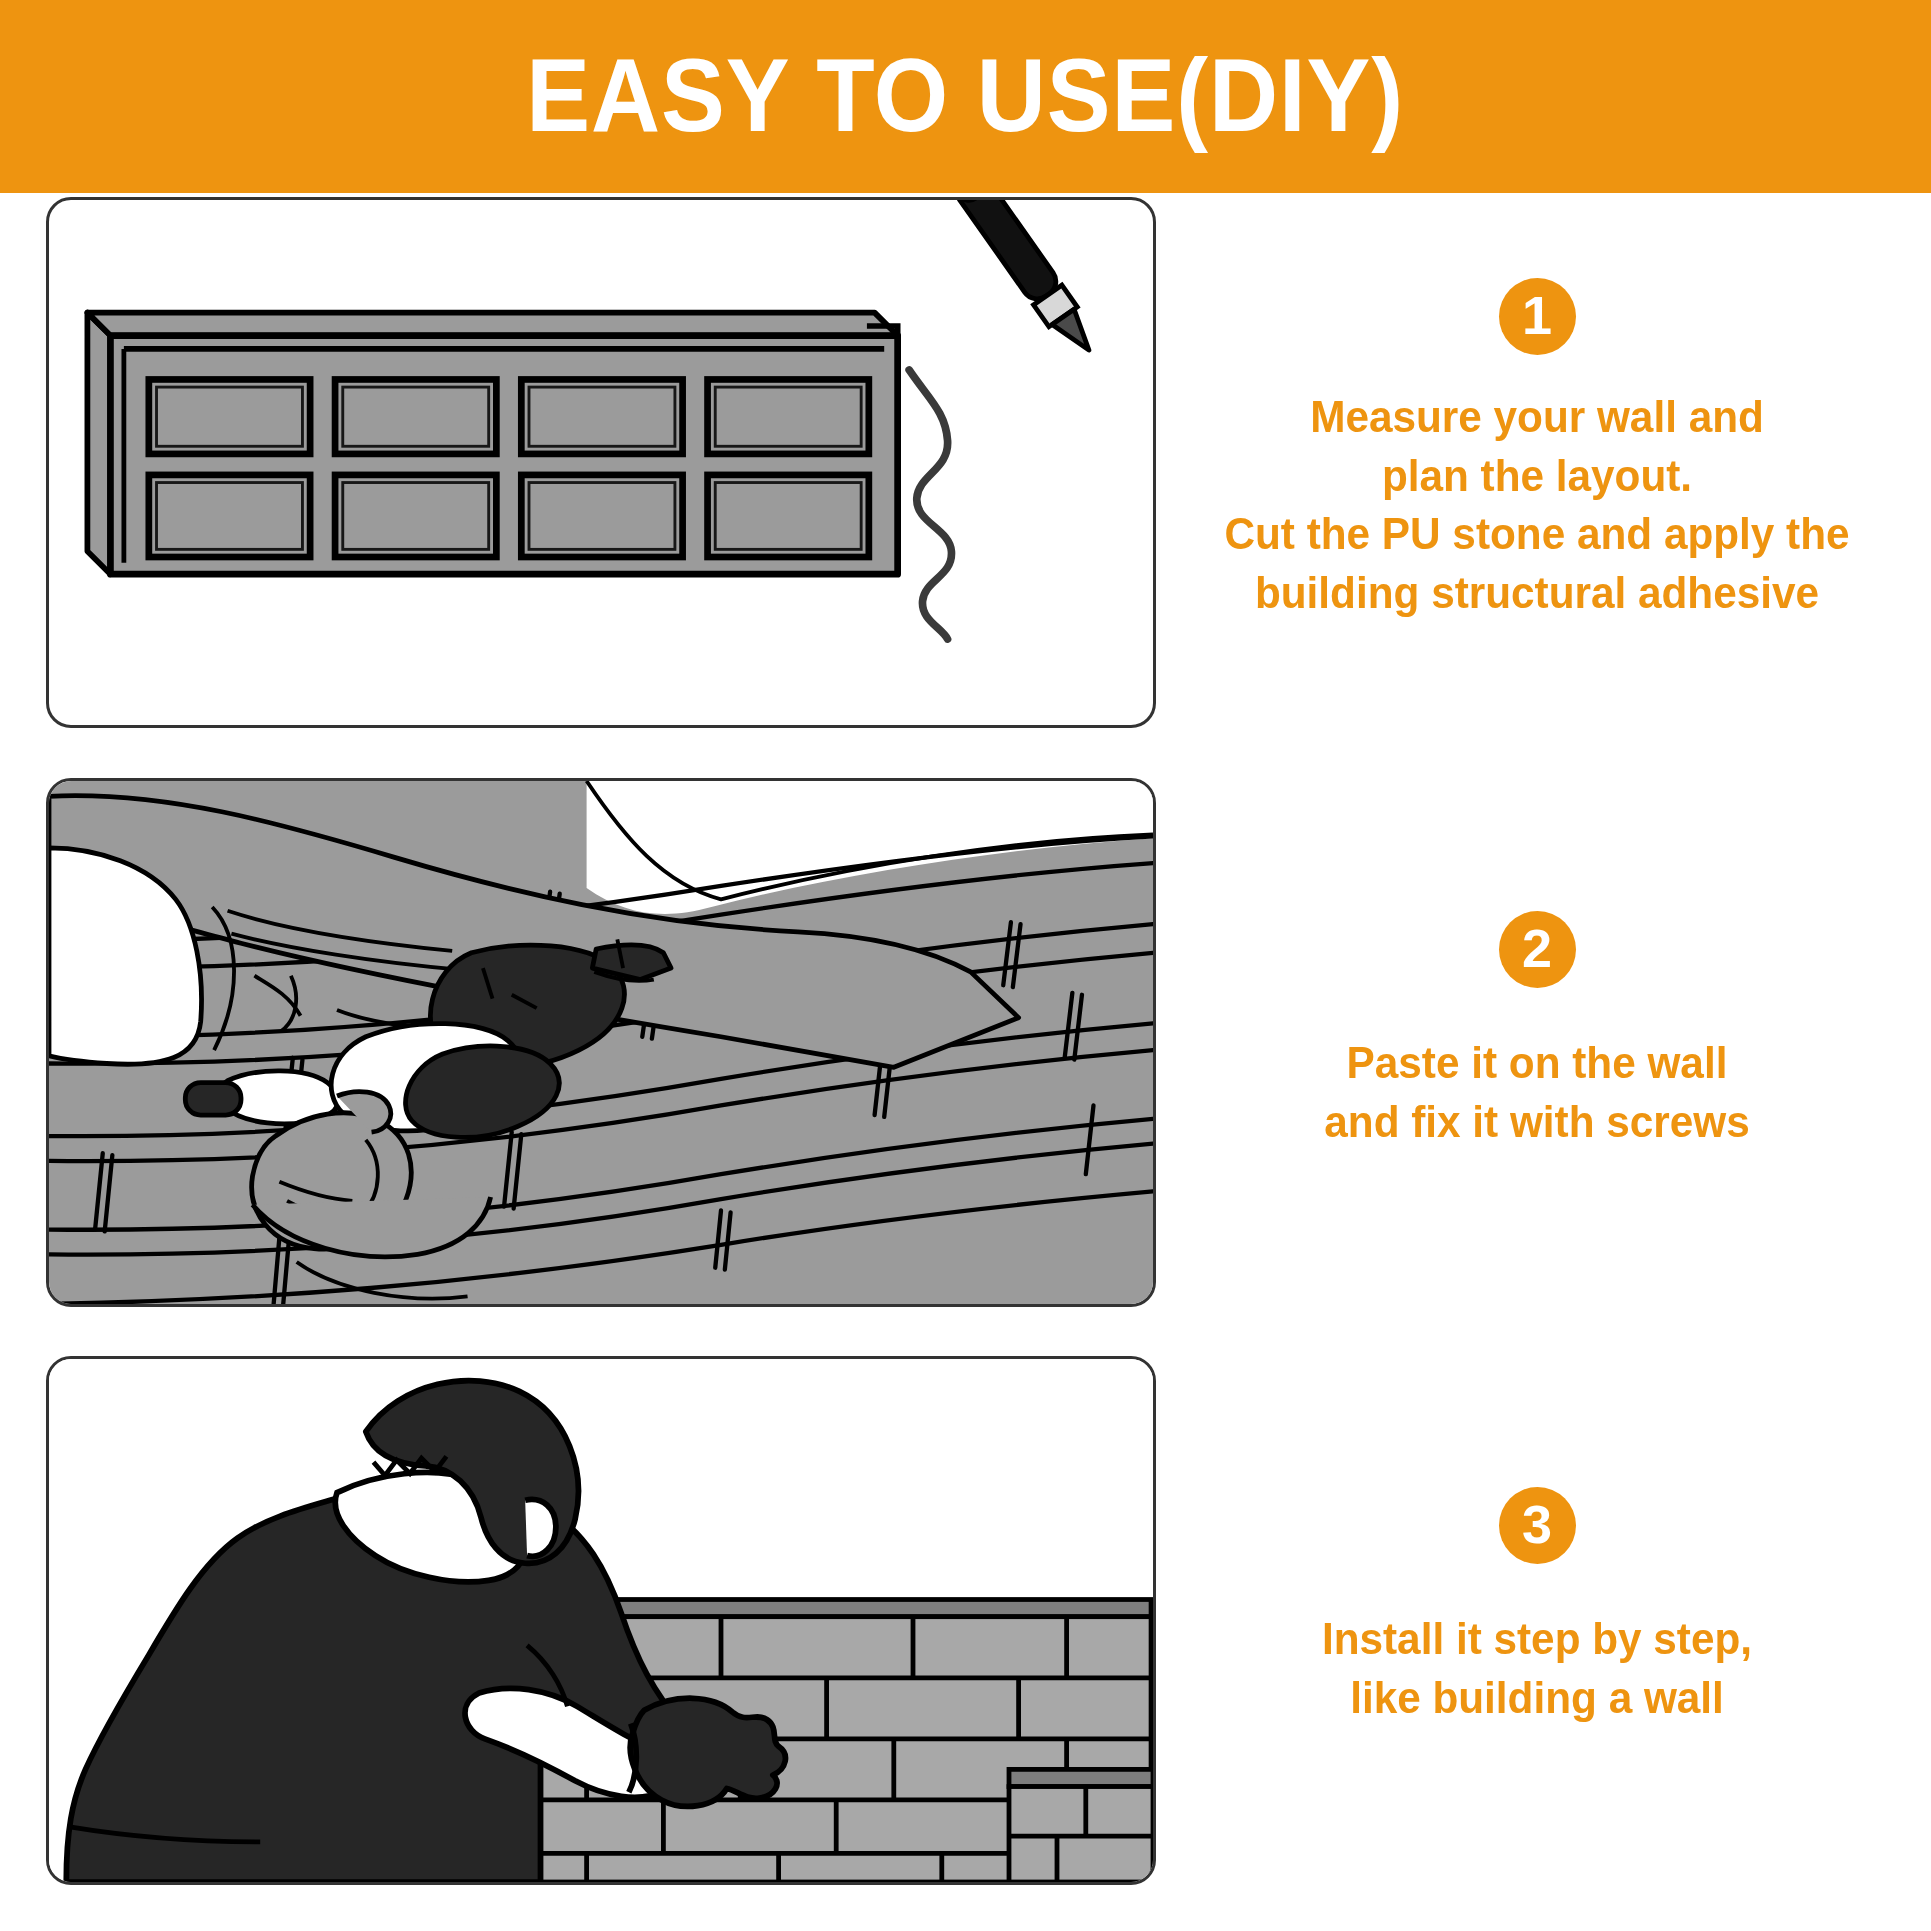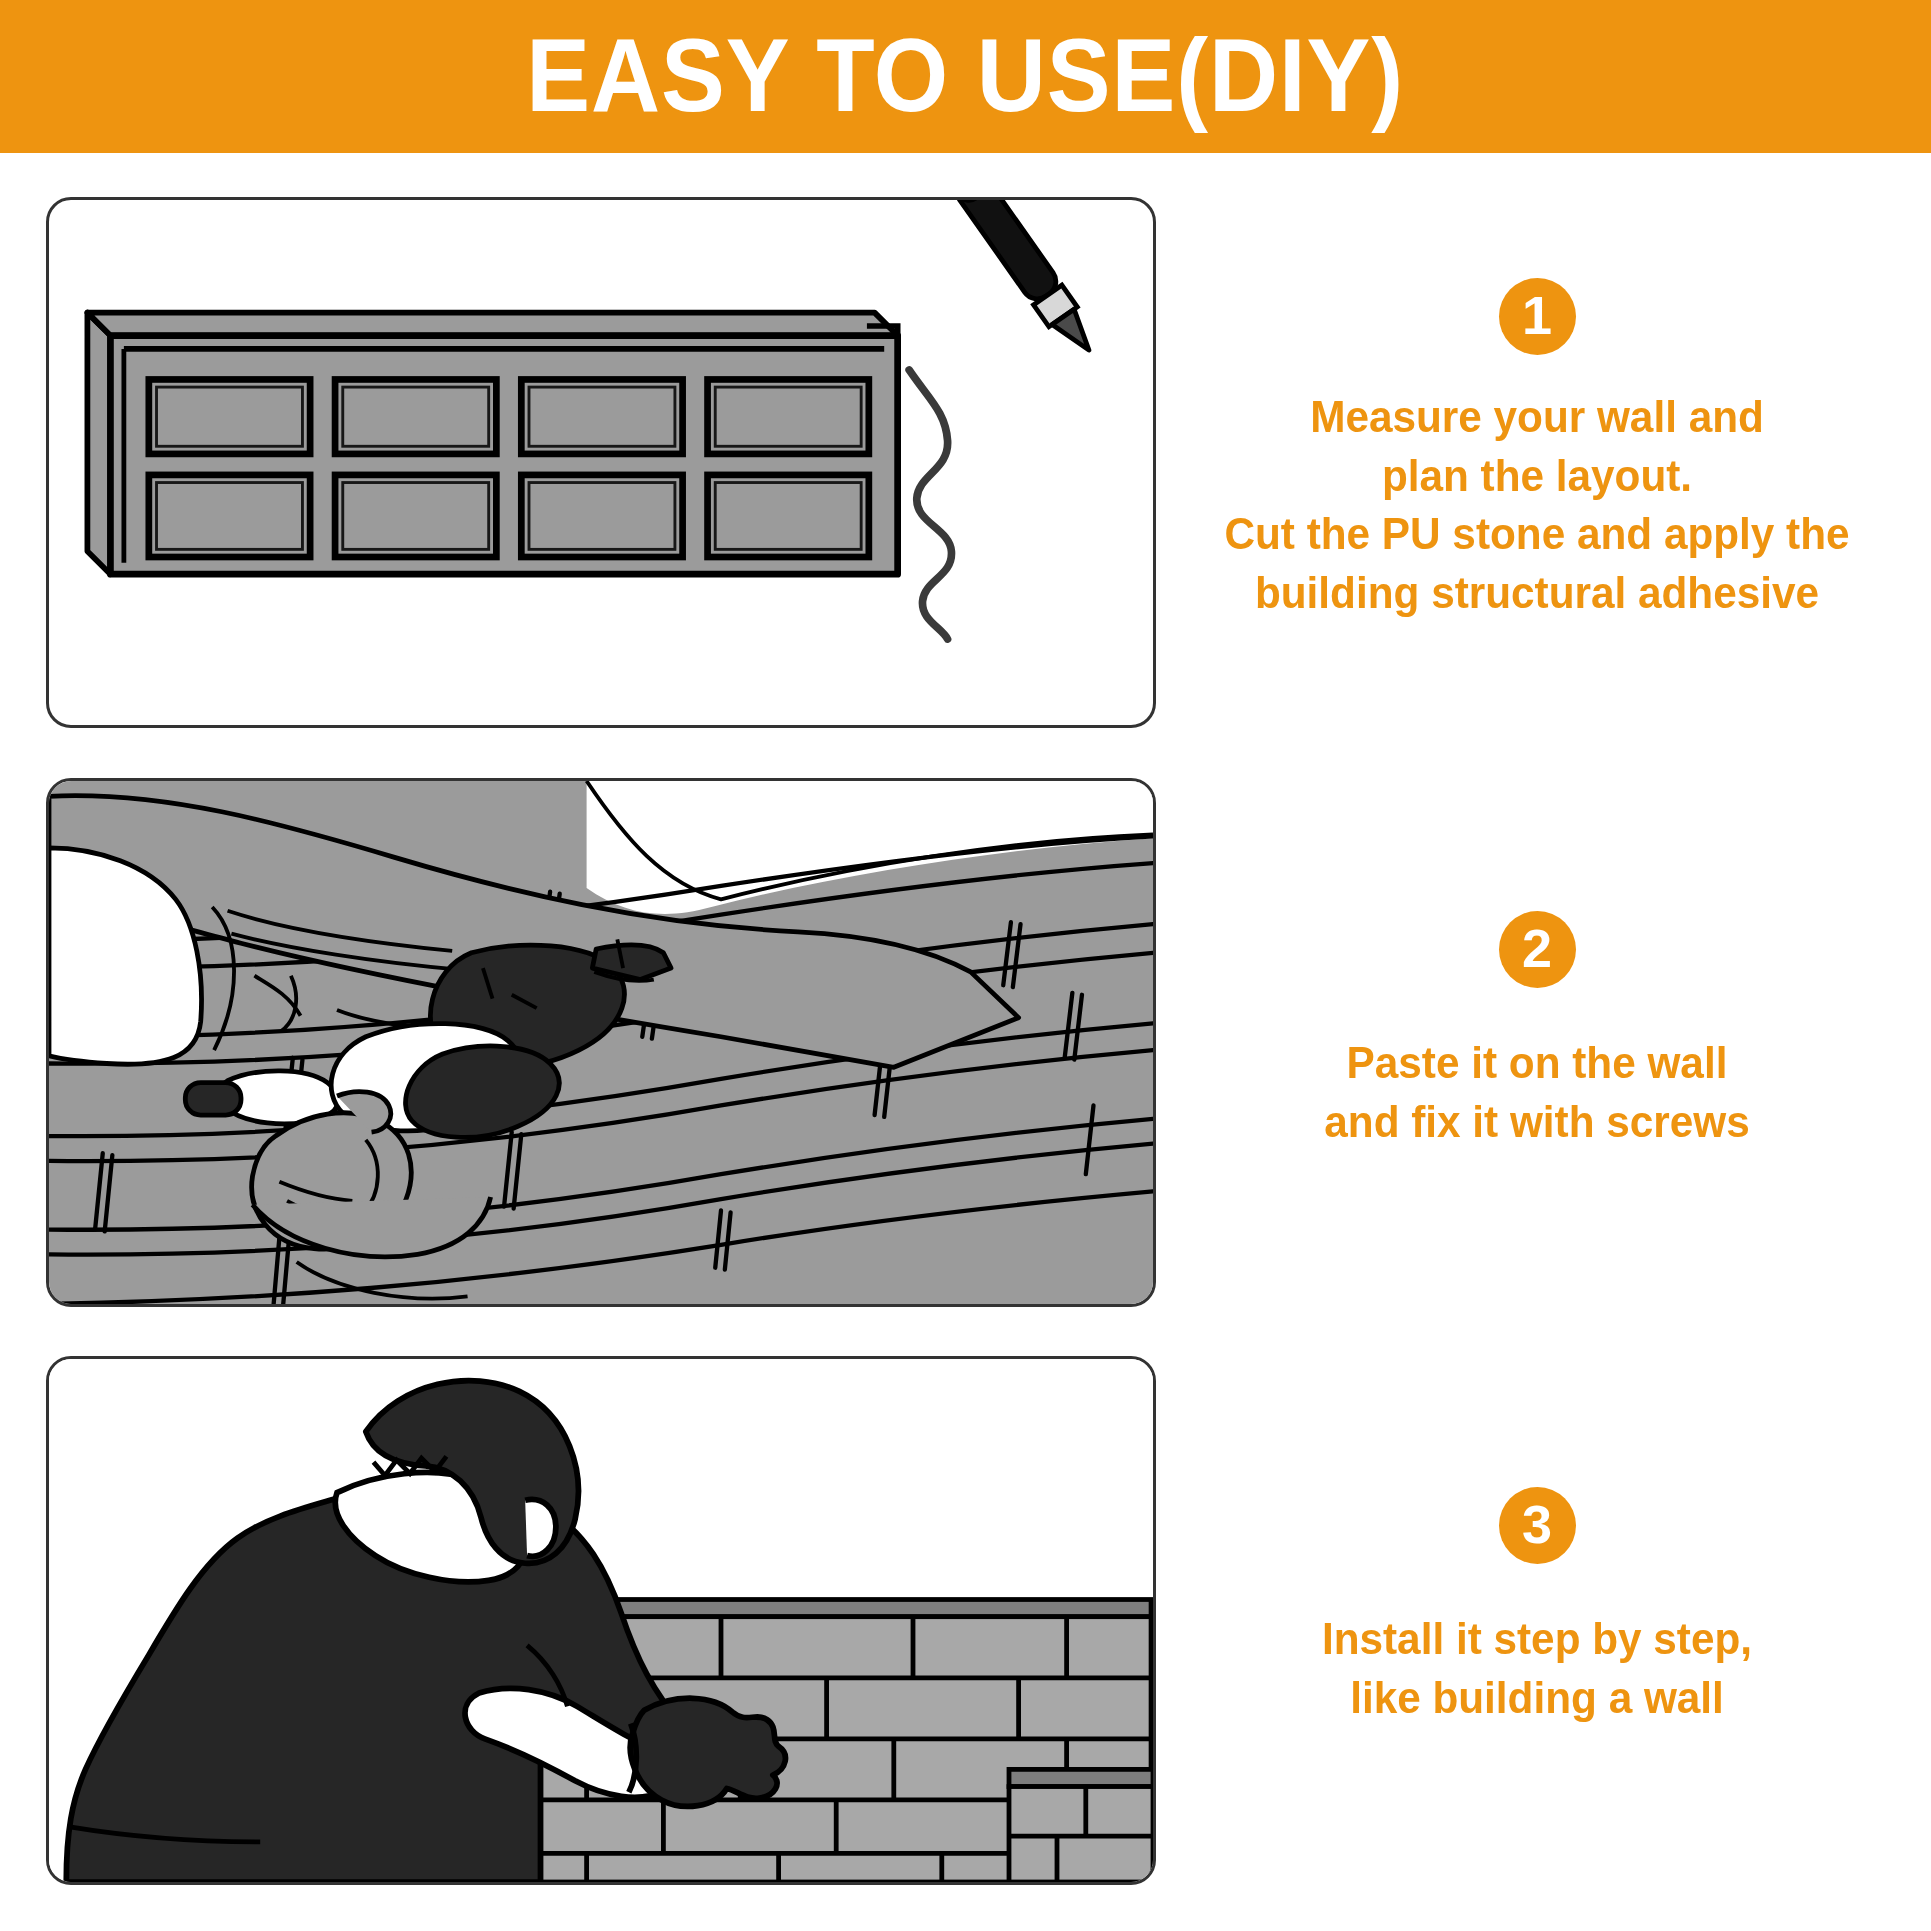--- a/index.html
+++ b/index.html
@@ -3,21 +3,21 @@
 <meta charset="utf-8">
 <style>
   html,body{margin:0;padding:0;}
   body{
     width:1931px;height:1931px;background:#ffffff;
     font-family:"Liberation Sans", sans-serif;
     overflow:hidden;position:relative;
   }
   
   #header-banner{
-    position:absolute;left:0;top:0;width:1931px;height:153px;
+    position:absolute;left:0;top:0;width:1931px;height:193px;
     background:#ee9410;
     display:flex;align-items:center;justify-content:center;
   }
   #header-title{
     color:#ffffff;
     font-family:"Liberation Sans", sans-serif;
     font-weight:bold;
     font-size:104px;
     letter-spacing:1px;
     line-height:1;

